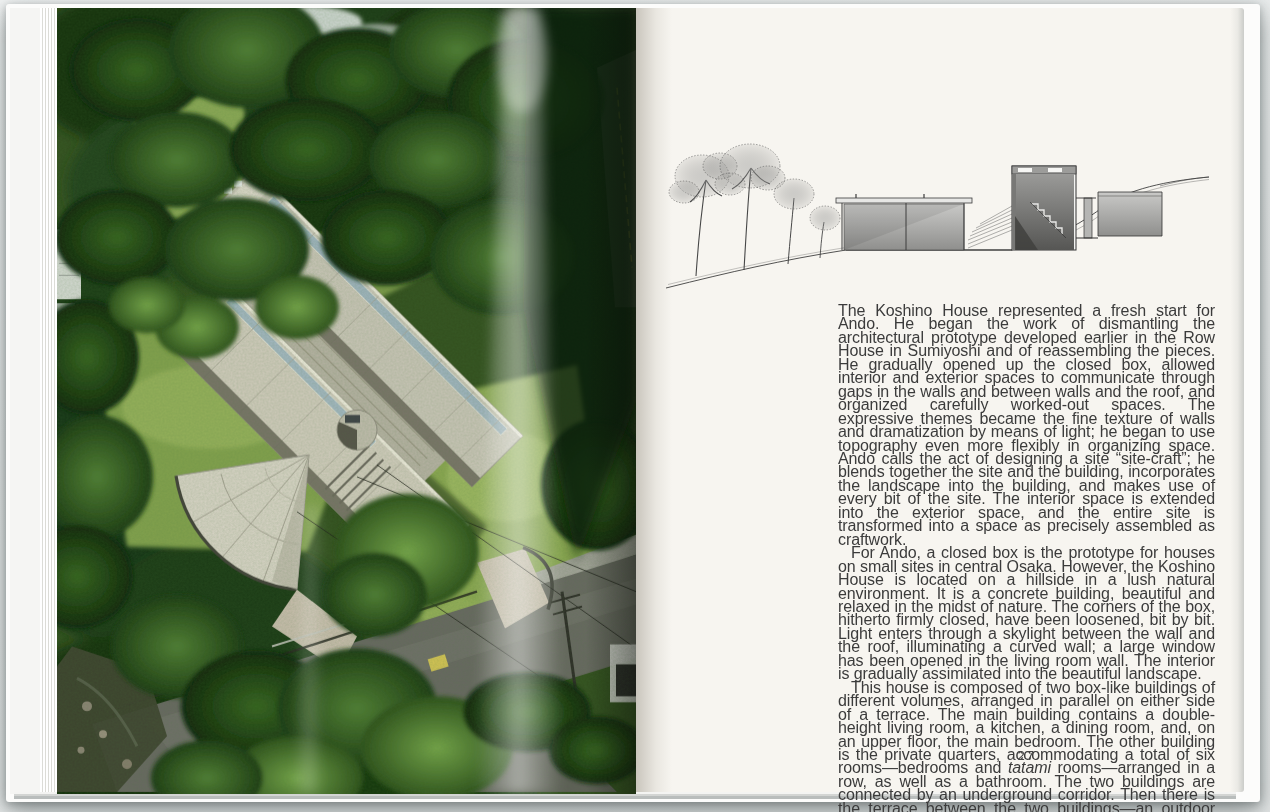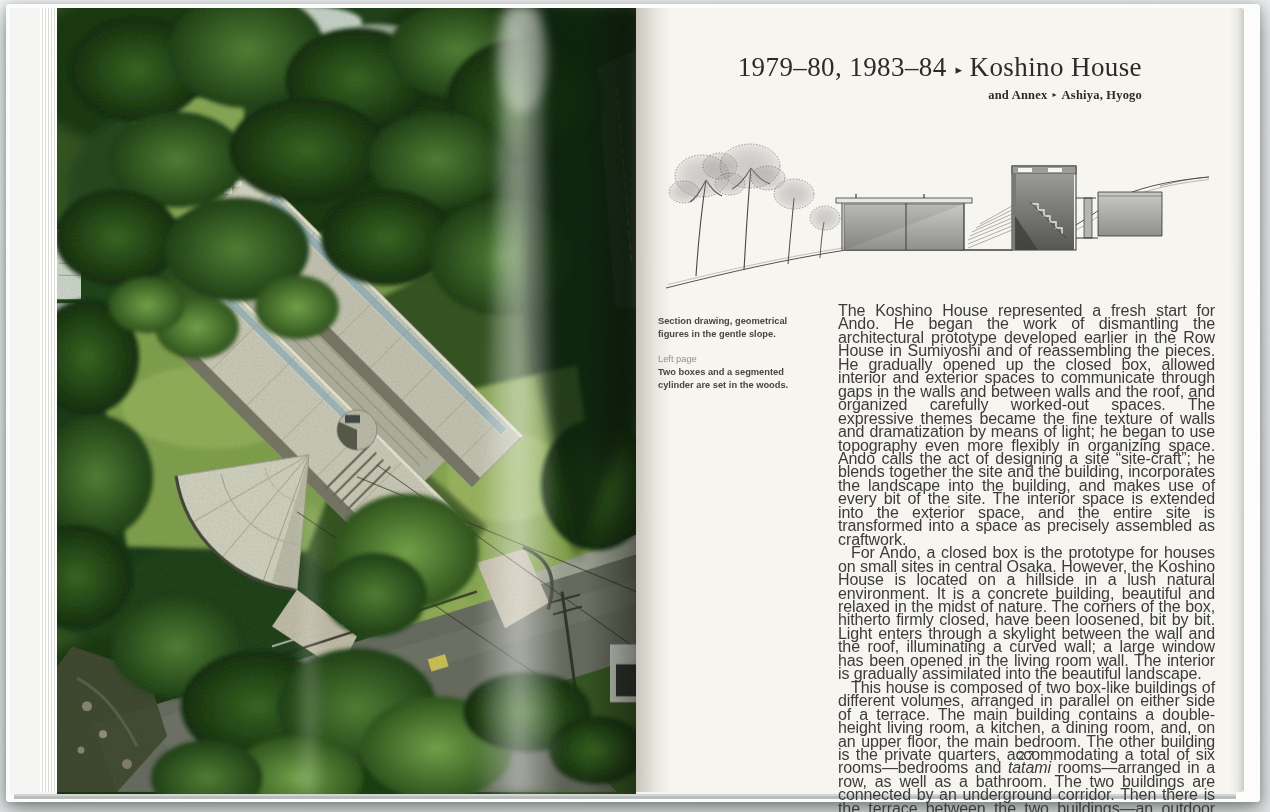--- a/index.html
+++ b/index.html
@@ -246,22 +246,20 @@
     </g>
   </svg>
   </div>
   <div class="gutter-left"></div>
 
   <div class="right-page">
     <div class="gutter-right"></div>
     <div class="edge-right"></div>
 
     <header class="heading">
-      <div class="title-line"><span>1979–80, 1983–84</span><span class="tri big">▸</span><span>Koshino House</span></div>
-      <div class="subtitle-line"><span>and Annex</span><span class="tri small">▸</span><span>Ashiya, Hyogo</span></div>
     </header>
 
     <svg class="drawing" viewBox="0 0 556 164">
       <defs>
         <linearGradient id="pg1" x1="0" y1="0" x2="0" y2="1">
             <stop offset="0" stop-color="#c9c9c7"></stop>
             <stop offset="1" stop-color="#8f8f8d"></stop>
           </linearGradient>
         <linearGradient id="pg2" x1="0" y1="0" x2="0" y2="1">
             <stop offset="0" stop-color="#9a9a98"></stop>
@@ -324,31 +322,20 @@
 
       <g>
         <rect x="424" y="62" width="8" height="40" fill="#b5b5b3" stroke="#333" stroke-width=".7"></rect>
         <path d="M416 62 H436" stroke="#333" stroke-width=".9" fill="none"></path>
         <polygon points="438,56 502,56 502,100 438,100" fill="url(#pg1)" stroke="#333" stroke-width=".8"></polygon>
         <path d="M438 60 H502" stroke="#5a5a58" stroke-width=".6" fill="none"></path>
         <path d="M416 102 H438" stroke="#333" stroke-width="1" fill="none"></path>
       </g>
     </svg>
 
-    <aside class="captions">
-      <div class="cap bold">
-          <div>Section drawing, geometrical</div>
-          <div>figures in the gentle slope.</div>
-        </div>
-      <div class="cap label">Left page</div>
-      <div class="cap bold">
-          <div>Two boxes and a segmented</div>
-          <div>cylinder are set in the woods.</div>
-        </div>
-    </aside>
 
     <main class="bodytext">
         <p><span>The Koshino House represented a fresh start for Ando. He began the work of dismantling the architectural prototype developed earlier in the Row House in Sumiyoshi and of reassembling the pieces. He gradually opened up the closed box, allowed interior and exterior spaces to communicate through gaps in the walls and between walls and the roof, and organized carefully worked-out spaces. The expressive themes became the fine texture of walls and dramatization by means of light; he began to use topography even more flexibly in organizing space. Ando calls the act of designing a site “site-craft”; he blends together the site and the building, incorporates the landscape into the building, and makes use of every bit of the site. The interior space is extended into the exterior space, and the entire site is transformed into a space as precisely assembled as craftwork.</span></p>
         <p><span>For Ando, a closed box is the prototype for houses on small sites in central Osaka. However, the Koshino House is located on a hillside in a lush natural environment. It is a concrete building, beautiful and relaxed in the midst of nature. The corners of the box, hitherto firmly closed, have been loosened, bit by bit. Light enters through a skylight between the wall and the roof, illuminating a curved wall; a large window has been opened in the living room wall. The interior is gradually assimilated into the beautiful landscape.</span></p>
         <p><span>This house is composed of two box-like buildings of different volumes, arranged in parallel on either side of a terrace. The main building contains a double-height living room, a kitchen, a dining room, and, on an upper floor, the main bedroom. The other building is the private quarters, accommodating a total of six rooms—bedrooms and </span><em>tatami</em><span> rooms—arranged in a row, as well as a bathroom. The two buildings are connected by an underground corridor. Then there is the terrace between the two buildings—an outdoor living room where one can fully appreciate the abundant greenery. Ando suggests a life in which the occupant is made continually aware of the richness of nature on a spacious site surrounded by trees. This building, which can be used to accommodate guests on weekends, is predicated on a lifestyle very different from that in the city.</span></p>
       </main>
 
     <div class="pagenum">27</div>
   </div>
 </div>

